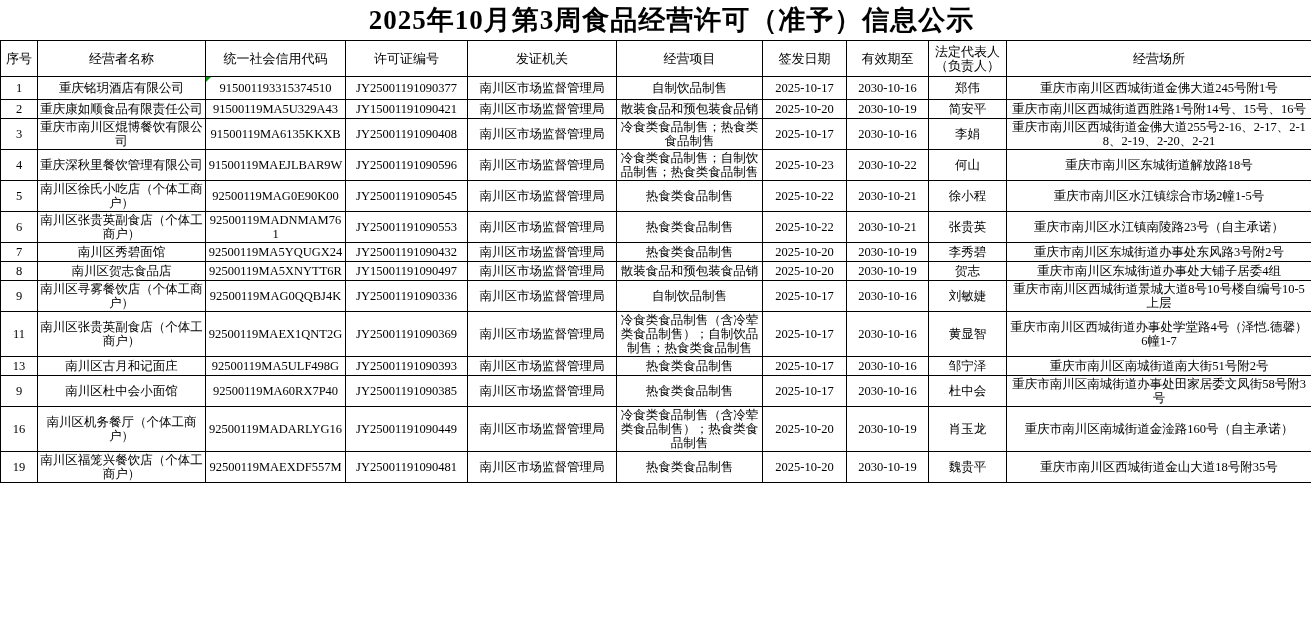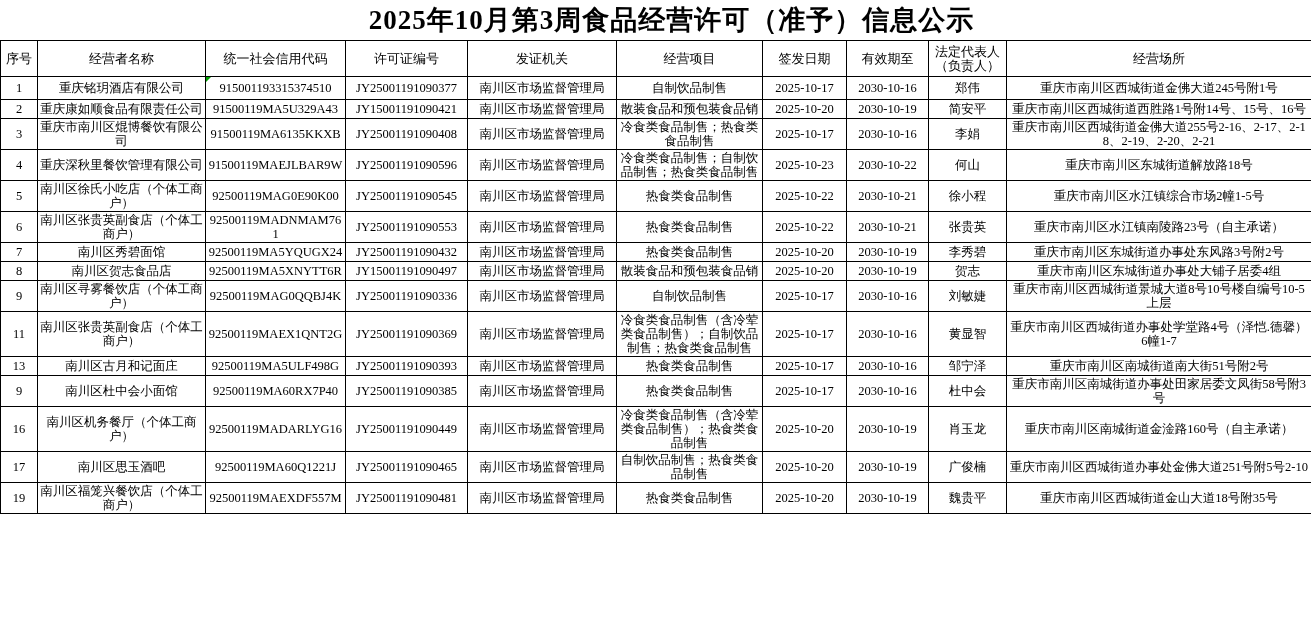--- a/index.html
+++ b/index.html
@@ -221,32 +221,20 @@
         <td class="c-credit_code">92500119MADARLYG16</td>
         <td class="c-license_no">JY25001191090449</td>
         <td class="c-authority">南川区市场监督管理局</td>
         <td class="c-items">冷食类食品制售（含冷荤类食品制售）；热食类食品制售</td>
         <td class="c-issue_date">2025-10-20</td>
         <td class="c-valid_until">2030-10-19</td>
         <td class="c-legal_rep">肖玉龙</td>
         <td class="c-premises">重庆市南川区南城街道金淦路160号（自主承诺）</td>
       </tr>
       <tr>
-        <td class="c-seq">17</td>
-        <td class="c-name">南川区思玉酒吧</td>
-        <td class="c-credit_code">92500119MA60Q1221J</td>
-        <td class="c-license_no">JY25001191090465</td>
-        <td class="c-authority">南川区市场监督管理局</td>
-        <td class="c-items">自制饮品制售；热食类食品制售</td>
-        <td class="c-issue_date">2025-10-20</td>
-        <td class="c-valid_until">2030-10-19</td>
-        <td class="c-legal_rep">广俊楠</td>
-        <td class="c-premises">重庆市南川区西城街道办事处金佛大道251号附5号2-10</td>
-      </tr>
-      <tr>
         <td class="c-seq">19</td>
         <td class="c-name">南川区福笼兴餐饮店（个体工商户）</td>
         <td class="c-credit_code">92500119MAEXDF557M</td>
         <td class="c-license_no">JY25001191090481</td>
         <td class="c-authority">南川区市场监督管理局</td>
         <td class="c-items">热食类食品制售</td>
         <td class="c-issue_date">2025-10-20</td>
         <td class="c-valid_until">2030-10-19</td>
         <td class="c-legal_rep">魏贵平</td>
         <td class="c-premises">重庆市南川区西城街道金山大道18号附35号</td>

